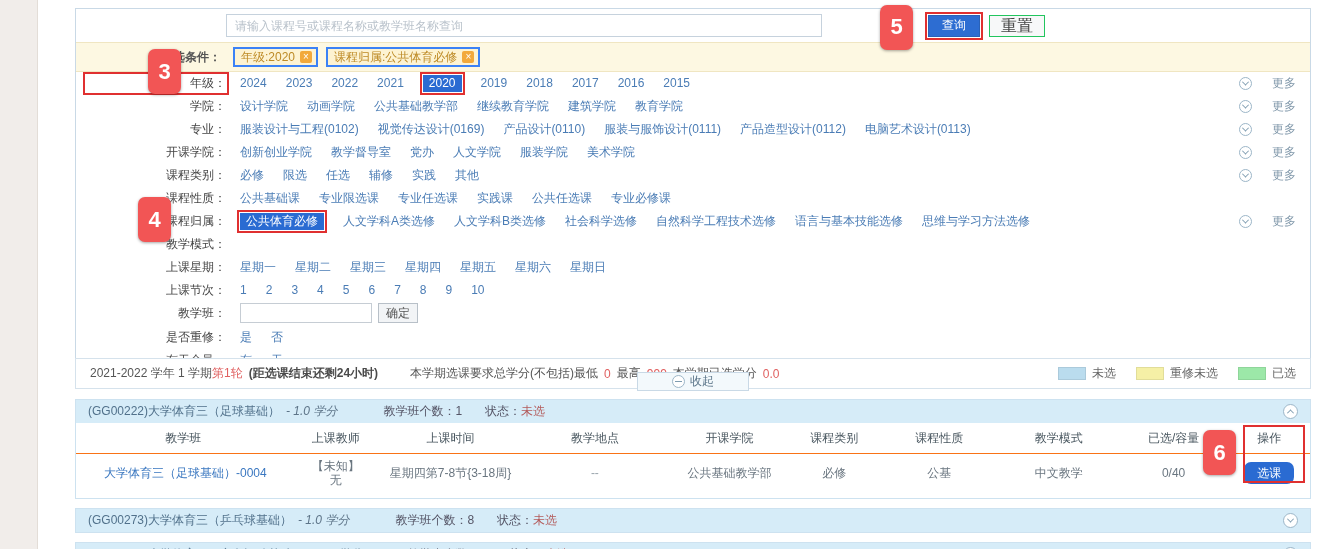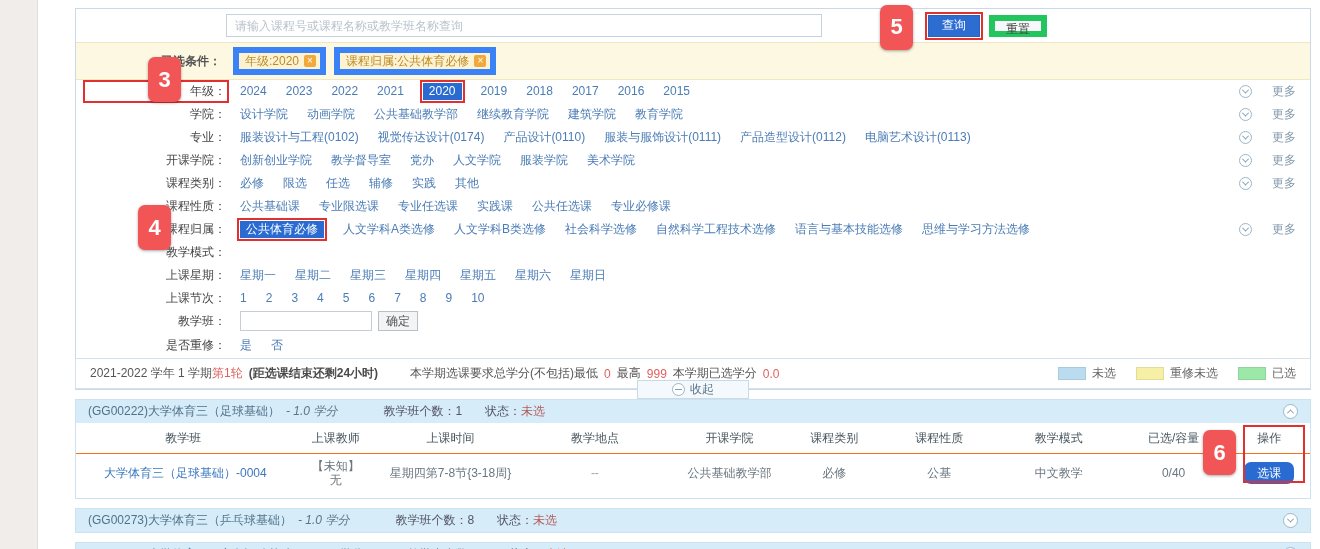--- a/index.html
+++ b/index.html
@@ -14,28 +14,28 @@
   
   .filter-panel { position:absolute; left:75px; top:8px; width:1236px;
     background:#fff; border:1px solid #c9d9e6; }
   .search-row { display:flex; align-items:center; padding:5px 8px 5px 150px; height:33px; }
   .search-input { width:596px; height:23px; border:1px solid #c6d2dd; padding:0 8px;
     font-size:12px; color:#333; font-family:inherit; }
   .search-input::placeholder { color:#b9c2cb; }
   .search-btns { display:flex; align-items:center; gap:9px; margin-left:106px; position:relative; }
   .btn-primary { background:#2d6dd2; color:#fff; border:1px solid #2a62b8; height:22px;
     padding:0 13px; font-size:12px; font-family:inherit; cursor:pointer; }
-  .btn-plain { background:#f7f8f9; color:#444; border:6px solid #22c55e; height:22px;
-    padding:0 11px; font-size:12px; font-family:inherit; cursor:pointer; }
+  .btn-plain { background:#f7f8f9; color:#444; border:1px solid #22c55e; height:22px;
+    padding:0 11px; font-size:16px; font-family:inherit; cursor:pointer; }
 
   .selected-row { display:flex; align-items:center; gap:8px; padding:4px 8px 4px 150px;
     min-height:26px; background:#fdf8e2; border-top:1px solid #f0e6c2; border-bottom:1px solid #f0e6c2; }
   .sel-label { color:#555; font-weight:bold; margin-left:-65px; margin-right:4px; }
   .tag { display:inline-flex; align-items:center; gap:5px; background:#fdf3d2;
-    border:6px solid #3b82f6; color:#bd8a25; padding:1px 4px 1px 6px; line-height:14px; }
+    border:2px solid #3b82f6; color:#bd8a25; padding:1px 4px 1px 6px; line-height:14px; }
   .tag-x { display:inline-flex; align-items:center; justify-content:center; width:12px; height:12px;
     background:#f2a93b; color:#fff; font-size:10px; line-height:10px; cursor:pointer; border-radius:2px; }
 
   .filter-row { display:flex; align-items:flex-start; padding:3px 14px 3px 10px; position:relative; line-height:17px; }
   .row-label { width:140px; text-align:right; margin-right:14px; color:#454545; flex-shrink:0; }
   .row-options { display:flex; flex-wrap:wrap; gap:1px 19px; flex:1; }
   .opt { color:#4a7cb5; cursor:pointer; white-space:nowrap; }
   .opt.selected { background:#2a6bd2; color:#fff; padding:0 6px; }
   .more-link { margin-left:auto; flex-shrink:0; display:inline-flex; align-items:center; gap:20px;
     color:#8299ab; cursor:pointer;font-family:Liberation Serif, serif; }
@@ -166,21 +166,21 @@
         <span class="circle-icon">
           <span class="chev down"></span>
         </span>
         <span>更多</span>
       </span>
     </div>
   <div class="filter-row">
     <span class="row-label">专业：</span>
     <span class="row-options">
         <span class="opt">服装设计与工程(0102)</span>
-        <span class="opt">视觉传达设计(0174)</span>
+        <span class="opt">视觉传达设计(0169)</span>
         <span class="opt">产品设计(0110)</span>
         <span class="opt">服装与服饰设计(0111)</span>
         <span class="opt">产品造型设计(0112)</span>
         <span class="opt">电脑艺术设计(0113)</span>
       </span>
   <span class="more-link">
         <span class="circle-icon">
           <span class="chev down"></span>
         </span>
         <span>更多</span>

